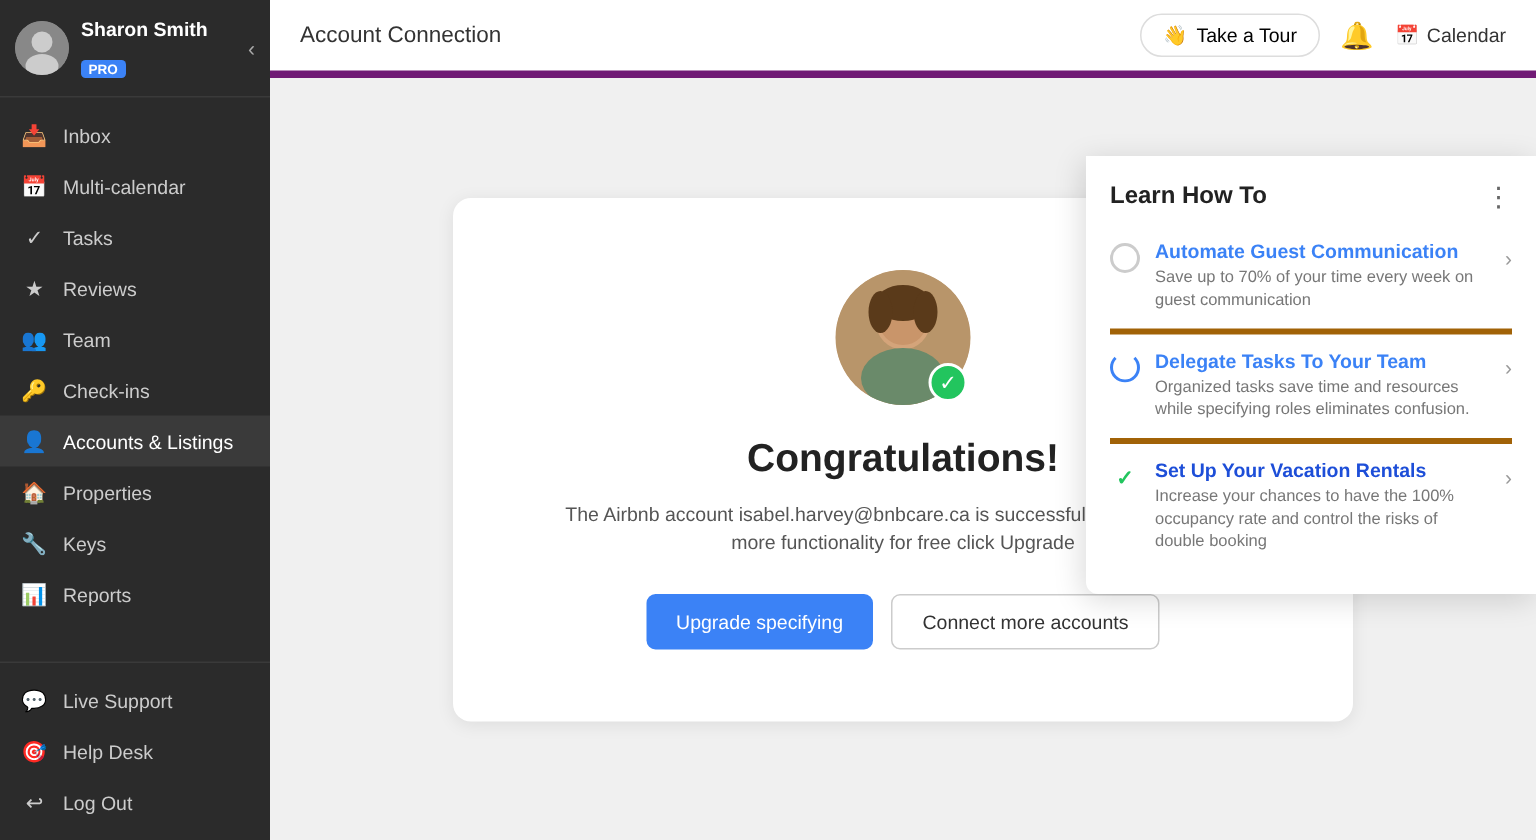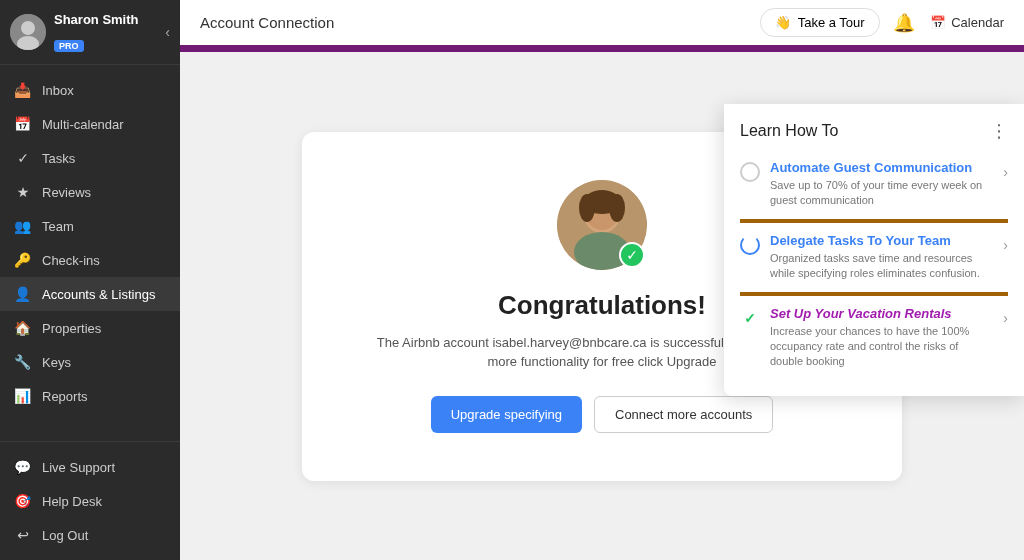--- a/index.html
+++ b/index.html
@@ -84,21 +84,21 @@
       position: relative;
       overflow: hidden;
     }
     .topbar {
       background: #fff;
       height: 52px;
       display: flex;
       align-items: center;
       justify-content: space-between;
       padding: 0 20px;
-      border-bottom: 7px solid #701a75;
+      border-bottom: 5px solid #701a75;
       flex-shrink: 0;
     }
     .topbar-title { font-size: 15px; color: #333; font-weight: 500; }
     .topbar-actions { display: flex; align-items: center; gap: 14px; }
     .btn-tour {
       background: #fff;
       border: 1px solid #ddd;
       border-radius: 20px;
       padding: 6px 14px;
       font-size: 13px;
@@ -204,21 +204,21 @@
       border-radius: 0 0 0 8px;
       padding: 16px;
       z-index: 100;
     }
     .learn-header {
       display: flex;
       justify-content: space-between;
       align-items: center;
       margin-bottom: 8px;
     }
-    .learn-title { font-size: 16px; font-weight: 400; color: #222; }
+    .learn-title { font-size: 16px; font-weight: 700; color: #222; }
     .learn-menu { color: #666; cursor: pointer; font-size: 18px; }
     .progress-row {
       display: flex;
       align-items: center;
       gap: 8px;
       margin-bottom: 14px;
     }
     .progress-pct { font-size: 12px; color: #22c55e; font-weight: 600; }
     .progress-bar-bg {
       flex: 1;
@@ -251,21 +251,21 @@
       margin-top: 2px;
       display: flex;
       align-items: center;
       justify-content: center;
     }
     .learn-item-icon.pending { border-color: #ccc; }
     .learn-item-icon.in-progress { border-color: #3b82f6; border-top-color: transparent; animation: none; }
     .learn-item-icon.done { border: none; color: #22c55e; font-size: 14px; font-weight: 700; }
     .learn-item-body { flex: 1; }
     .learn-item-title { font-size: 13px; font-weight: 600; color: #3b82f6; margin-bottom: 3px; }
-    .learn-item-title.done-title { color: #a21caf; font-style: italic; }
+    .learn-item-title.done-title { color: #1d4ed8; }
     .learn-item-desc { font-size: 11px; color: #777; line-height: 1.4; }
     .learn-item-arrow { color: #999; font-size: 14px; margin-top: 4px; }
 
     
     .person-svg { width: 100%; height: 100%; }
   </style>
 </head>
 <body>
 
 <aside class="sidebar">

